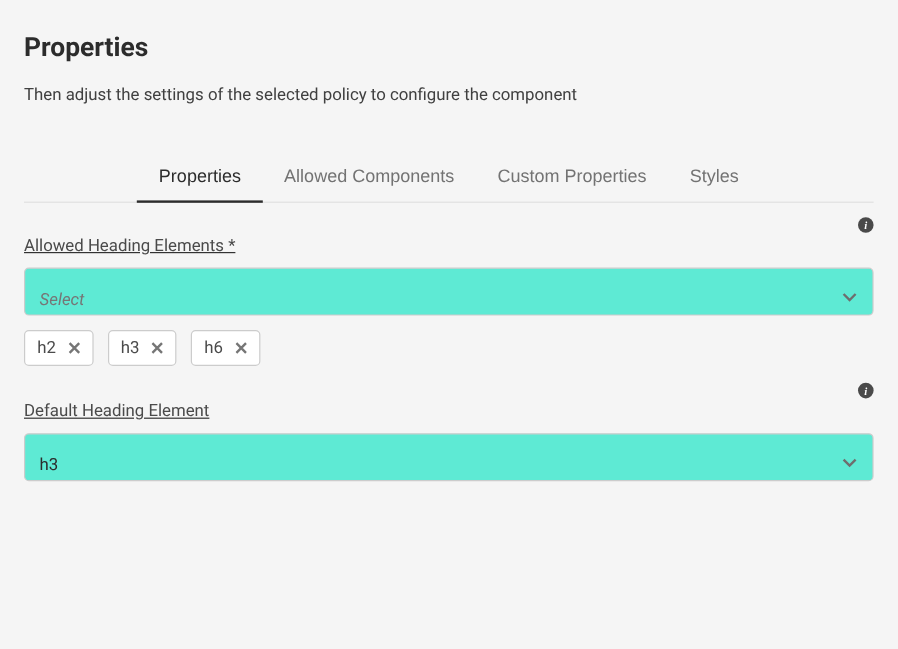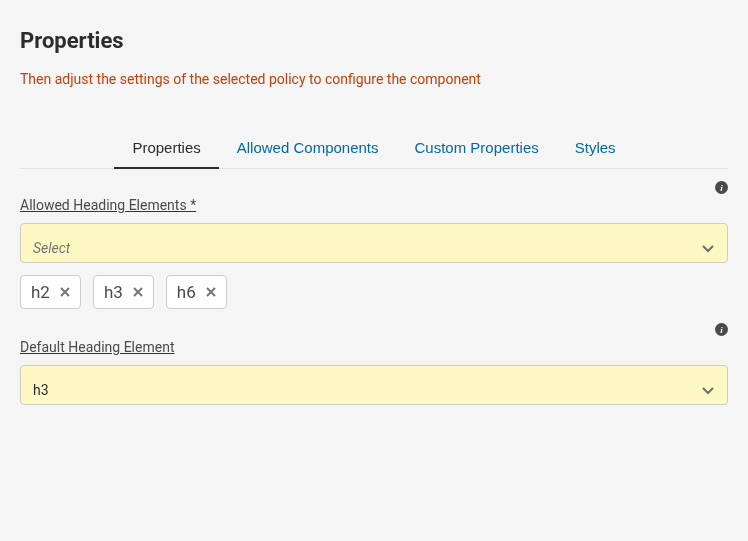--- a/index.html
+++ b/index.html
@@ -17,34 +17,34 @@
     }
     .page-title {
       font-size: 22px;
       font-weight: 700;
       color: #2c2c2c;
       margin-bottom: 18px;
       margin-top: 8px;
     }
     .page-subtitle {
       font-size: 14px;
-      color: #c2410c;
+      color: #404040;
       margin-bottom: 40px;
     }
     .tabs {
       display: flex;
       border-bottom: 1px solid #e0e0e0;
       gap: 0;
       justify-content: center;
       margin-bottom: 28px;
     }
     .tab {
       padding: 12px 18px;
       font-size: 15px;
-      color: #0369a1;
+      color: #737373;
       cursor: pointer;
       border: none;
       background: none;
       position: relative;
     }
     .tab.active {
       color: #2c2c2c;
       font-weight: 500;
     }
     .tab.active::after {
@@ -87,24 +87,24 @@
       cursor: pointer;
       position: absolute;
       right: 0;
       top: -16px;
     }
     .select-box {
       width: 100%;
       height: 40px;
       border: 1px solid #ccc;
       border-radius: 4px;
-      background: #fef9c3;
-      padding: 16px 12px;
-      display: flex;
-      align-items: flex-start;
+      background: #5eead4;
+      padding: 4px 12px;
+      display: flex;
+      align-items: flex-end;
       justify-content: space-between;
       cursor: pointer;
     }
     .select-box .placeholder {
       font-style: italic;
       color: #767676;
       font-size: 14px;
     }
     .select-box .value {
       color: #2c2c2c;
@@ -127,21 +127,21 @@
       flex-wrap: wrap;
     }
     .tag {
       display: inline-flex;
       align-items: center;
       gap: 10px;
       border: 1px solid #ccc;
       border-radius: 4px;
       background: #fff;
       padding: 6px 10px;
-      font-size: 17px;
+      font-size: 14px;
       color: #4a4a4a;
     }
     .tag-remove {
       cursor: pointer;
       display: inline-flex;
       align-items: center;
     }
     .tag-remove svg {
       width: 10px;
       height: 10px;

